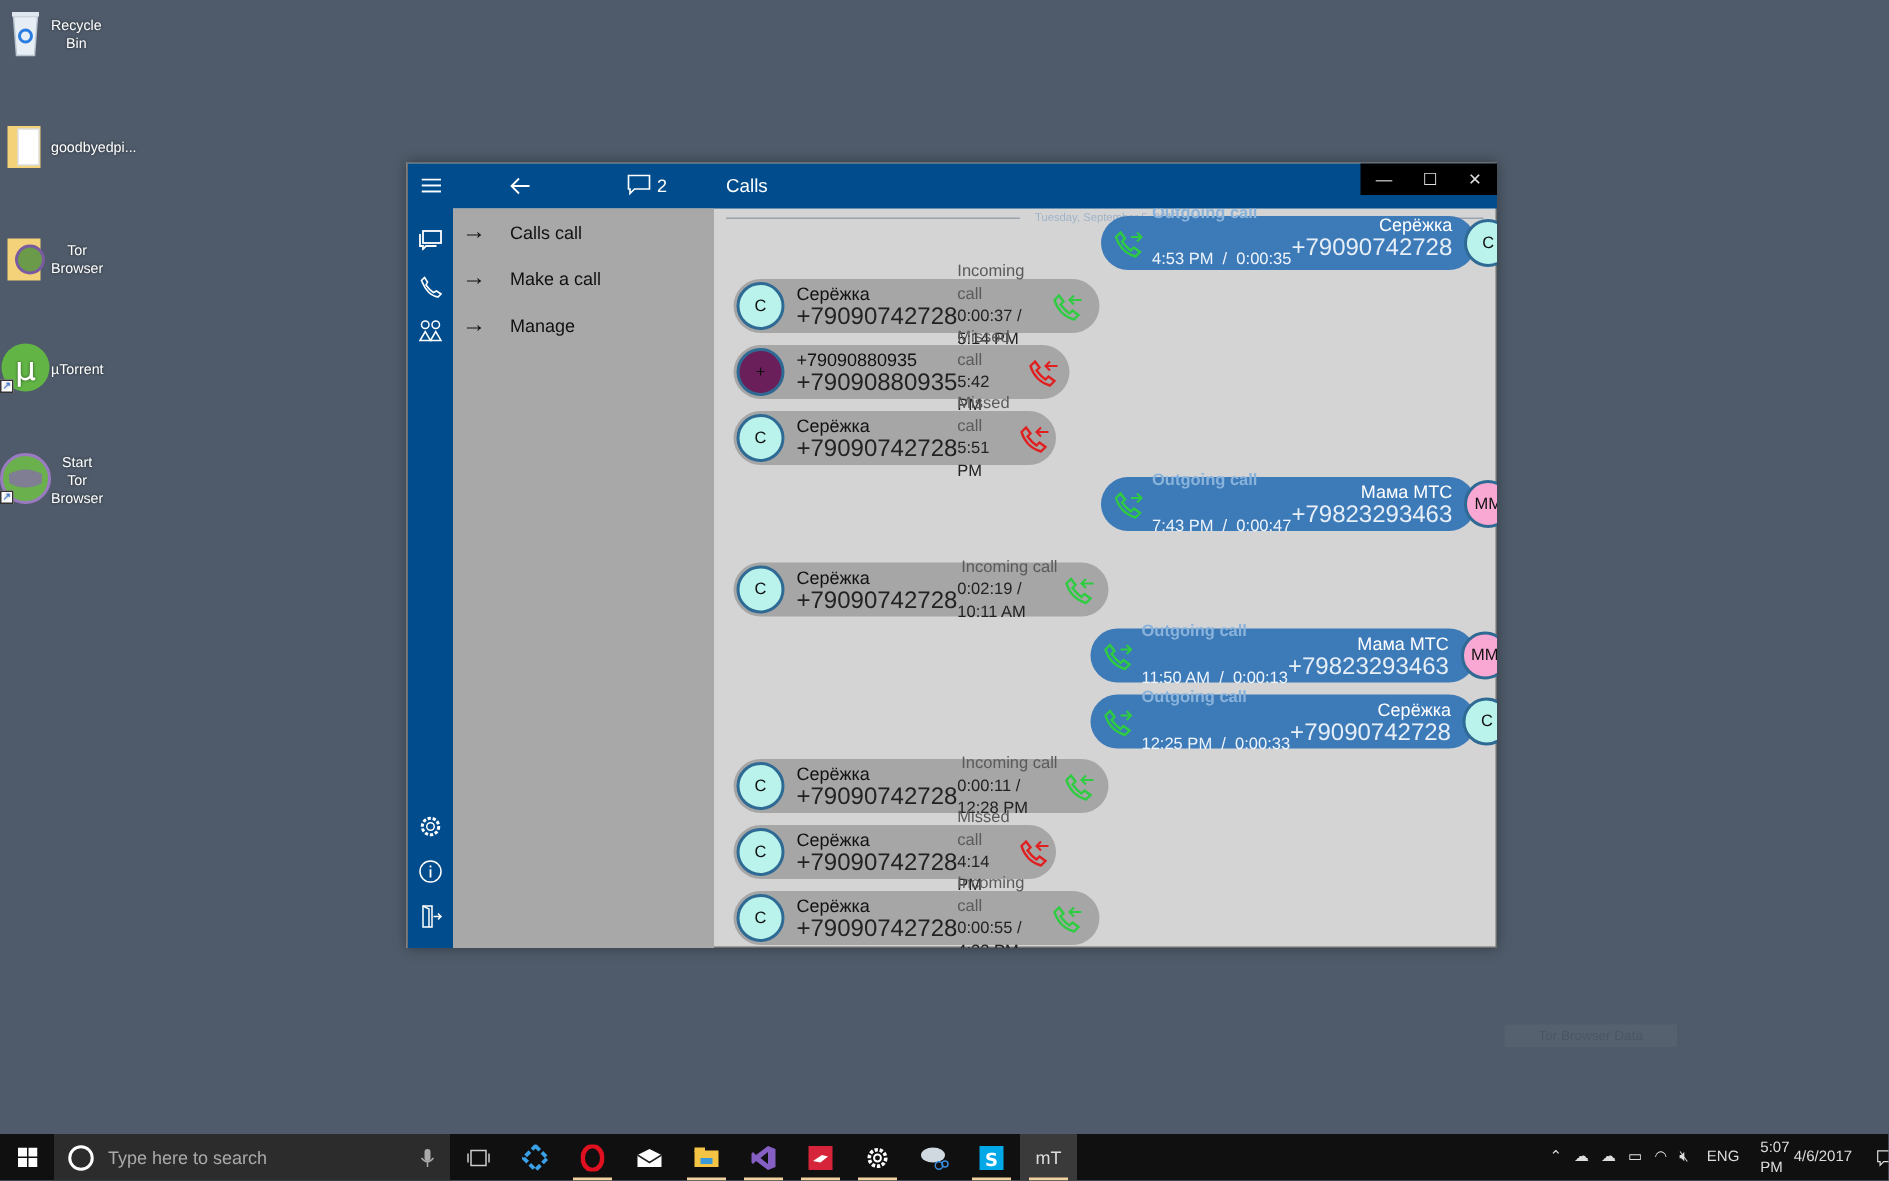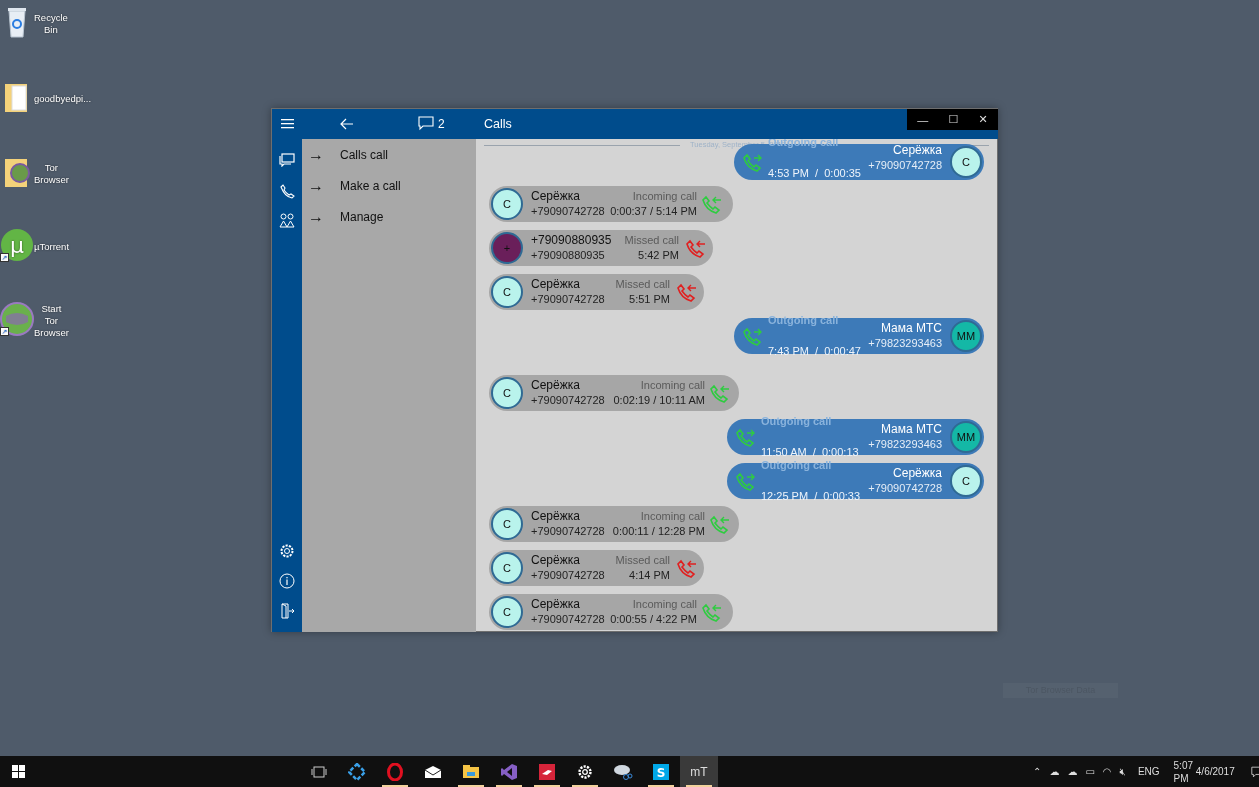--- a/index.html
+++ b/index.html
@@ -65,24 +65,24 @@
     position: absolute; height: 36px; border-radius: 18px; display: flex; align-items: center;
   }
   .bubble.in { background: #a6a6a6; }
   .bubble.out { background: #3d7ab8; }
   .avatar {
     width: 32px; height: 32px; border-radius: 50%; border: 2px solid #2f6a94;
     display: flex; align-items: center; justify-content: center; font-size: 11px; color: #111; flex: none;
   }
   .avatar.cyan { background: #b9f3ec; }
   .avatar.plum { background: #6a1f5a; color: #111; }
-  .avatar.purple { background: #14b8a6; color: #111; text-align: right; }
+  .avatar.purple { background: #f9a8d4; color: #111; text-align: right; }
   .b-left { display: flex; flex-direction: column; line-height: 15px; }
   .name { font-size: 12px; color: #111; }
-  .num { font-size: 11px; color: #222; }
+  .num { font-size: 16px; color: #222; text-align: center; }
   .b-right { display: flex; flex-direction: column; align-items: flex-end; line-height: 15px; }
   .kind { font-size: 11px; color: #5a5a5a; }
   .when { font-size: 11px; color: #222; }
   .out .kind { color: #8ab3dc; font-weight: bold; }
   .out .when { color: #eef4fb; margin-top: 16px; }
   .out .name { color: #fff; }
   .out .num { color: #e6eef7; }
   .call-ico { width: 22px; height: 22px; flex: none; }
   
   .taskbar {
@@ -430,20 +430,30 @@
 
 <div class="taskbar">
   <div class="start">
     <svg width="13" height="13" viewBox="0 0 13 13">
         <rect x="0" y="0" width="6" height="6" fill="#fff"></rect>
         <rect x="7" y="0" width="6" height="6" fill="#fff"></rect>
         <rect x="0" y="7" width="6" height="6" fill="#fff"></rect>
         <rect x="7" y="7" width="6" height="6" fill="#fff"></rect>
       </svg>
   </div>
+  <div class="search">
+    <svg width="20" height="20" style="margin:0 8px 0 8px;" viewBox="0 0 20 20">
+        <circle cx="10" cy="10" r="7.5" fill="none" stroke="#fff" stroke-width="2"></circle>
+      </svg>
+    <span>Type here to search</span>
+    <svg width="10" height="14" style="margin-left:auto;margin-right:10px;" viewBox="0 0 10 14">
+        <rect x="3" y="1" width="4" height="8" rx="2" fill="#aaa"></rect>
+        <path d="M1 7 Q5 12 9 7 M5 10 L5 13" fill="none" stroke="#aaa"></path>
+      </svg>
+  </div>
   <div class="tb-app" style="left:300px;">
     <svg width="16" height="12" viewBox="0 0 16 12">
         <rect x="3" y="1" width="10" height="10" fill="none" stroke="#ccc"></rect>
         <path d="M1 3 L1 9 M15 3 L15 9" stroke="#ccc"></path>
       </svg>
   </div>
   <div class="tb-app" style="left:338px;">
     <svg width="18" height="18" viewBox="0 0 18 18">
         <path d="M9 1 L17 9 L9 17 L1 9 Z" fill="none" stroke="#3aa0e8" stroke-width="2.5" stroke-dasharray="4 2"></path>
       </svg>

